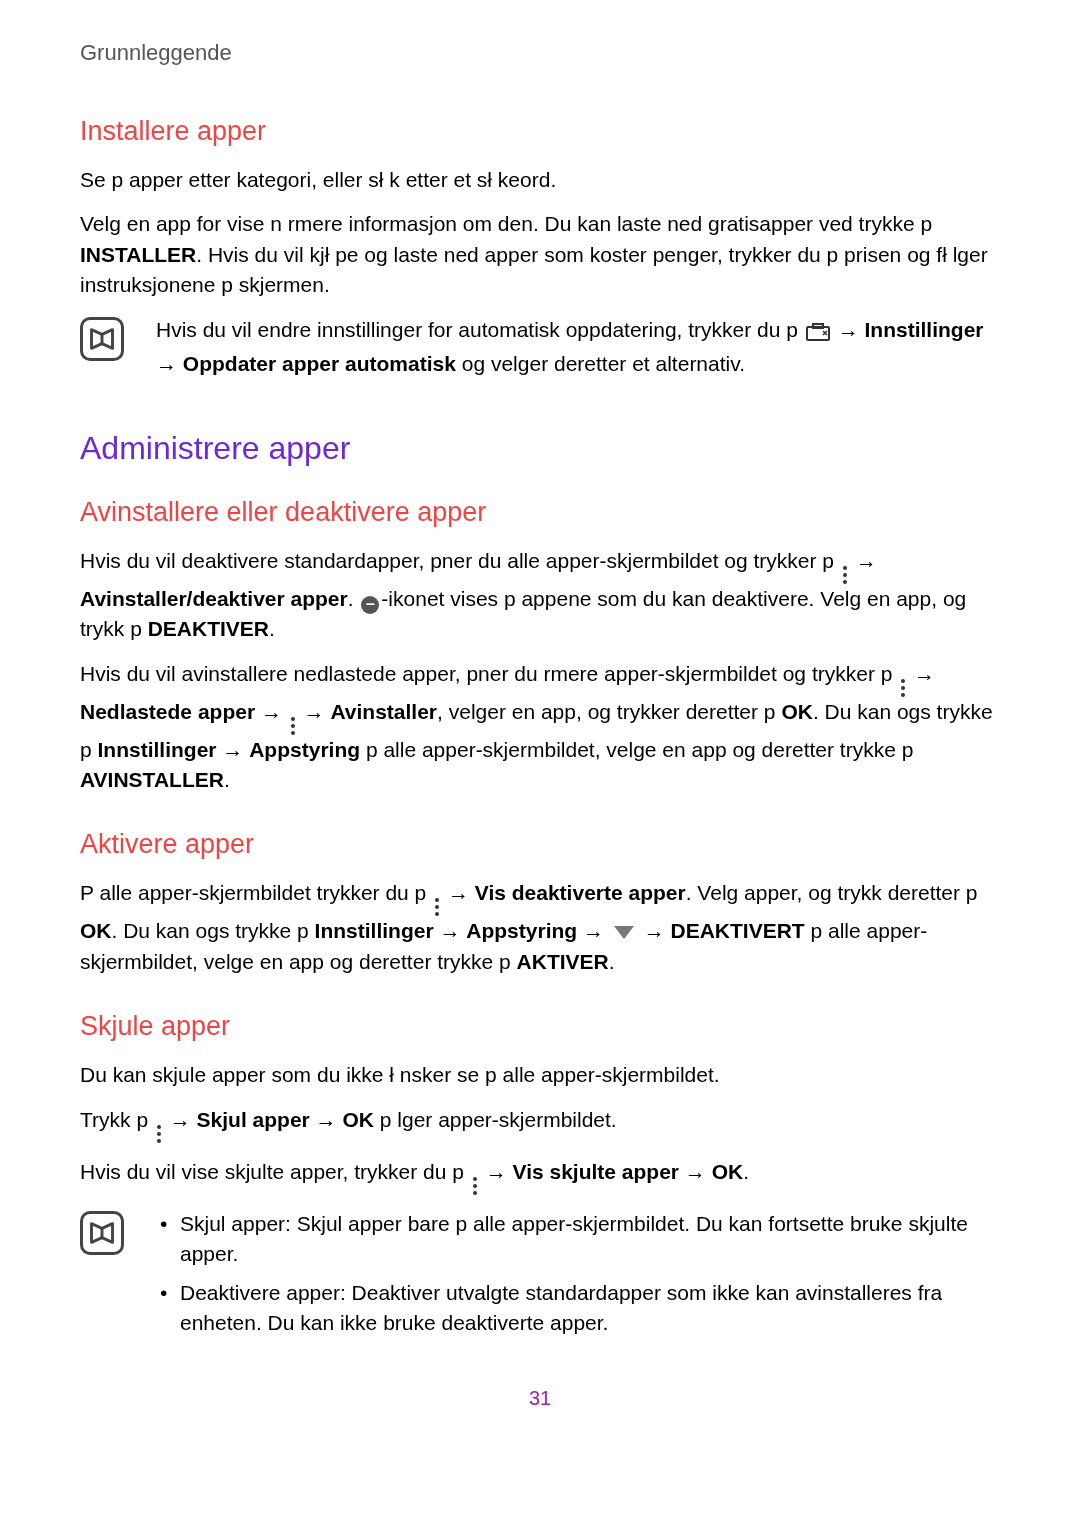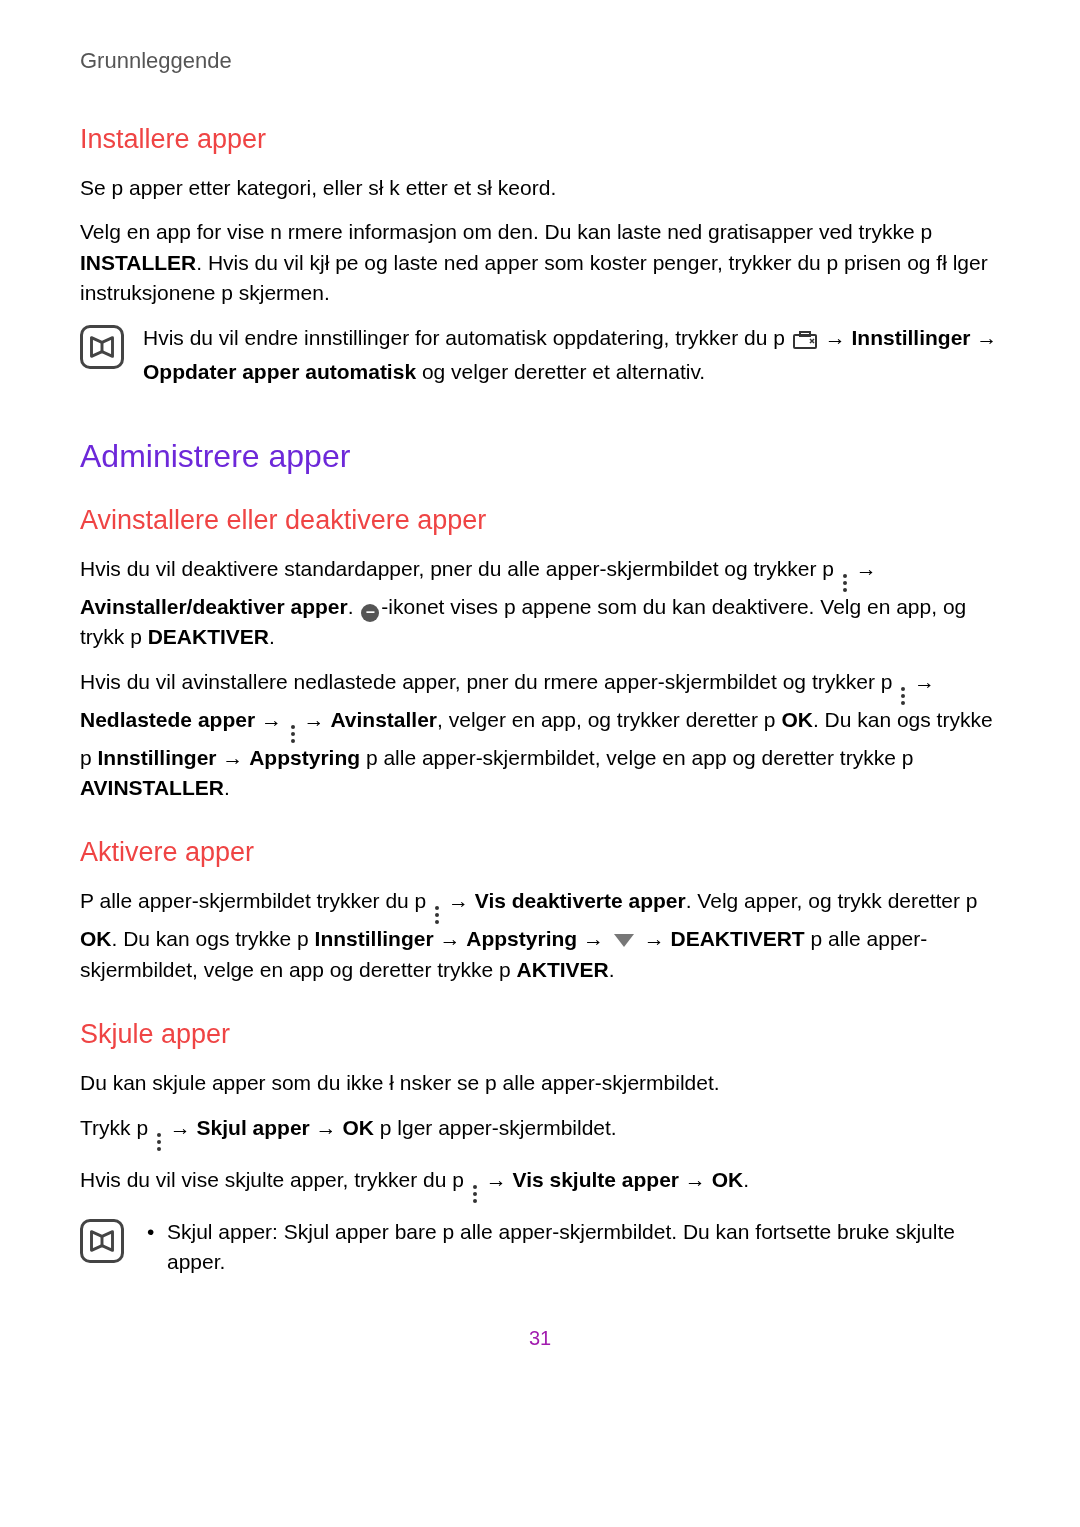--- a/index.html
+++ b/index.html
@@ -9,21 +9,20 @@
     min-height: 1527px;
     background: #fff;
     color: #000;
     padding: 40px 80px 40px 80px;
   }
   .header {
     font-size: 22px;
     color: #555;
     font-weight: 300;
     margin-bottom: 50px;
-    margin-top: 8px;
   }
   .h1 {
     font-size: 32px;
     color: #6d28d9;
     font-weight: 400;
     margin: 50px 0 30px 0;
   }
   .h2 {
     font-size: 27px;
     color: #ef4444;
@@ -33,21 +32,21 @@
   .h2.spaced { margin-top: 34px; }
   p.body {
     font-size: 21px;
     line-height: 1.45;
     margin-bottom: 14px;
   }
   .b { font-weight: 700; }
   .note-row {
     display: flex;
     align-items: flex-start;
-    gap: 19px;
+    gap: 32px;
     margin-top: 14px;
     margin-bottom: 20px;
   }
   .note-icon {
     flex-shrink: 0;
     width: 44px;
     height: 44px;
     border: 3px solid #444;
     border-radius: 10px;
     display: flex;
@@ -183,17 +182,18 @@
 <div class="note-row">
   <div class="note-icon">
     <svg viewBox="0 0 24 24" fill="none" stroke="#444" stroke-width="2.5" stroke-linecap="round" stroke-linejoin="round">
       <path d="M3 4 L3 20 L12 16 L21 20 L21 4 L12 8 Z"></path>
       <line x1="12" y1="8" x2="12" y2="16"></line>
     </svg>
   </div>
   <div class="note-text">
     <ul>
       <li>Skjul apper: Skjul apper bare p  alle apper-skjermbildet. Du kan fortsette  bruke skjulte apper.</li>
+      <li>Deaktivere apper: Deaktiver utvalgte standardapper som ikke kan avinstalleres fra enheten. Du kan ikke bruke deaktiverte apper.</li>
     </ul>
   </div>
 </div>
 
 <div class="pagenum">31</div>
 
 </body></html>

